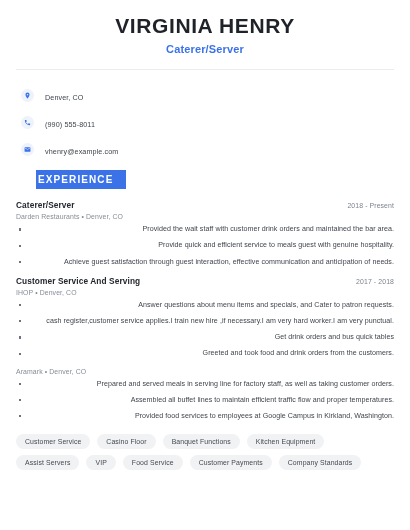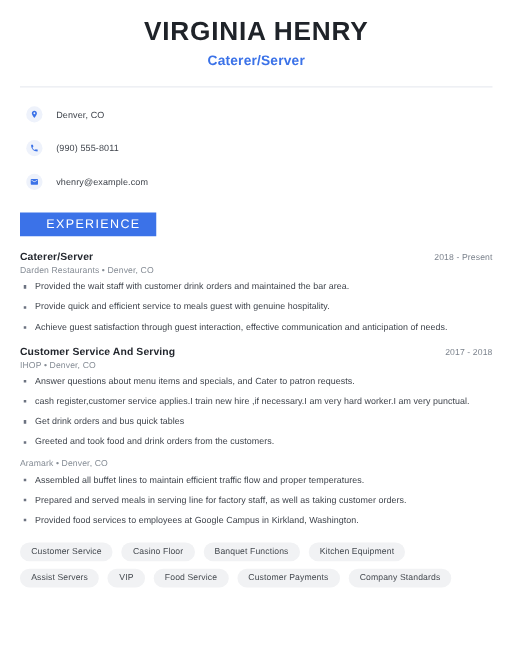--- a/index.html
+++ b/index.html
@@ -33,21 +33,21 @@
     margin: 14px 0 0 0;
     height: 1px;
     background: #e9ecf1;
     width: 100%;
   }
 
   
   .contact { padding-top: 11px; }
   .contact-row {
     display: flex;
-    align-items: center;
+    align-items: flex-end;
     height: 21px;
     margin-bottom: 6px;
   }
   .contact-ico {
     width: 13px; height: 13px;
     border-radius: 50%;
     background: #eef2fb;
     display: flex;
     align-items: center;
     justify-content: center;
@@ -62,23 +62,24 @@
     letter-spacing: 0.1px;
   }
 
   
   .section { margin-top: 13px; }
   .banner {
     display: inline-block;
     background: #3b72e8;
     color: #ffffff;
     font-size: 10px;
-    font-weight: 400;
+    font-weight: 700;
     letter-spacing: 1.1px;
-    padding: 4px 13px 4px 21px;
+    padding: 4px 13px 4px 2px;
+    margin-left: 20px;
   }
 
   
   .jobs { margin-top: 11px; }
   .job { margin-bottom: 9px; }
   .job-head {
     display: flex;
     align-items: baseline;
     justify-content: space-between;
   }
@@ -102,20 +103,21 @@
   }
   .bullets { margin-top: 5px; list-style: none; }
   .bullets li {
     position: relative;
     padding-left: 12px;
     font-size: 7.1px;
     color: #3f444c;
     line-height: 1.3;
     margin-bottom: 7px;
     letter-spacing: 0.05px;
+    text-align: right;
   }
   .bullets li::before {
     content: "";
     position: absolute;
     left: 3px;
     top: 3.2px;
     width: 2.2px;
     height: 2.2px;
     background: #6b7280;
   }
@@ -208,22 +210,22 @@
           <li>Answer questions about menu items and specials, and Cater to patron requests.</li>
           <li>cash register,customer service applies.I train new hire ,if necessary.I am very hard worker.I am very punctual.</li>
           <li>Get drink orders and bus quick tables</li>
           <li>Greeted and took food and drink orders from the customers.</li>
         </ul>
       </div>
 
       <div class="job">
         <div class="job-meta">Aramark • Denver, CO</div>
         <ul class="bullets">
+          <li>Prepared and served meals in serving line for factory staff, as well as taking customer orders.</li>
           <li>Assembled all buffet lines to maintain efficient traffic flow and proper temperatures.</li>
-          <li>Prepared and served meals in serving line for factory staff, as well as taking customer orders.</li>
           <li>Provided food services to employees at Google Campus in Kirkland, Washington.</li>
         </ul>
       </div>
 
     </div>
   </div>
 
   <div class="section">
 
     <div class="skills-wrap">

